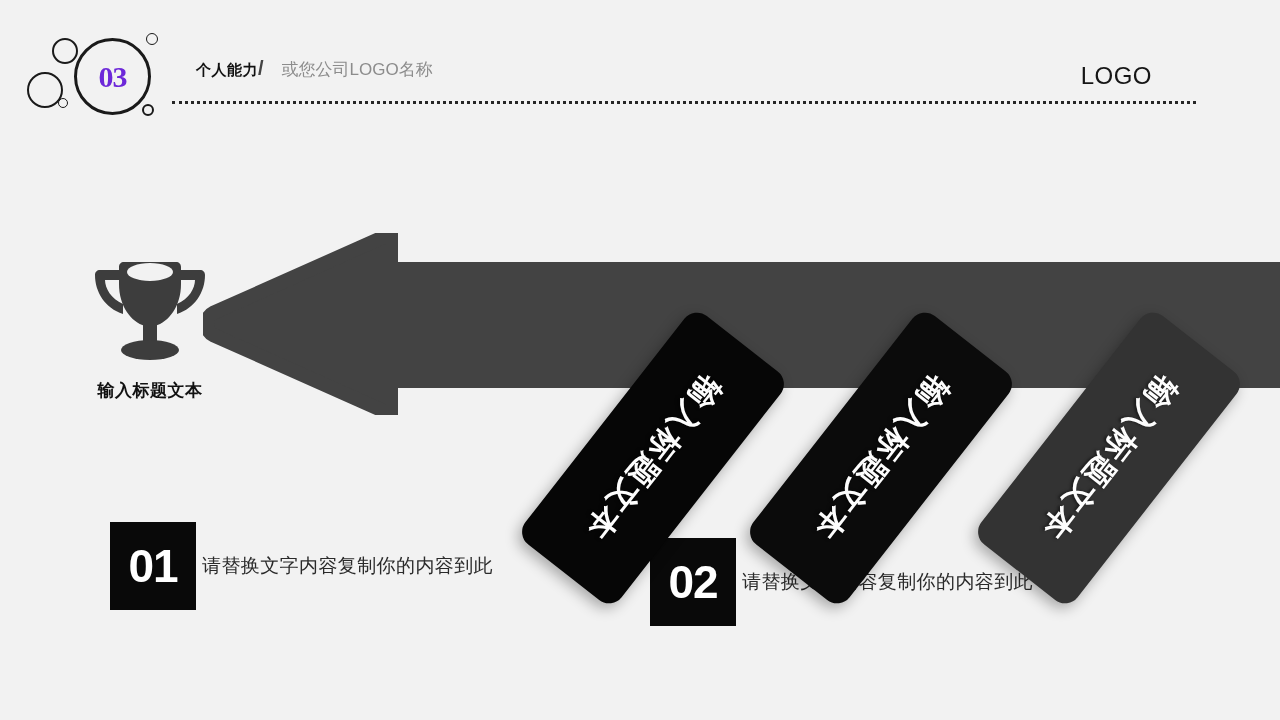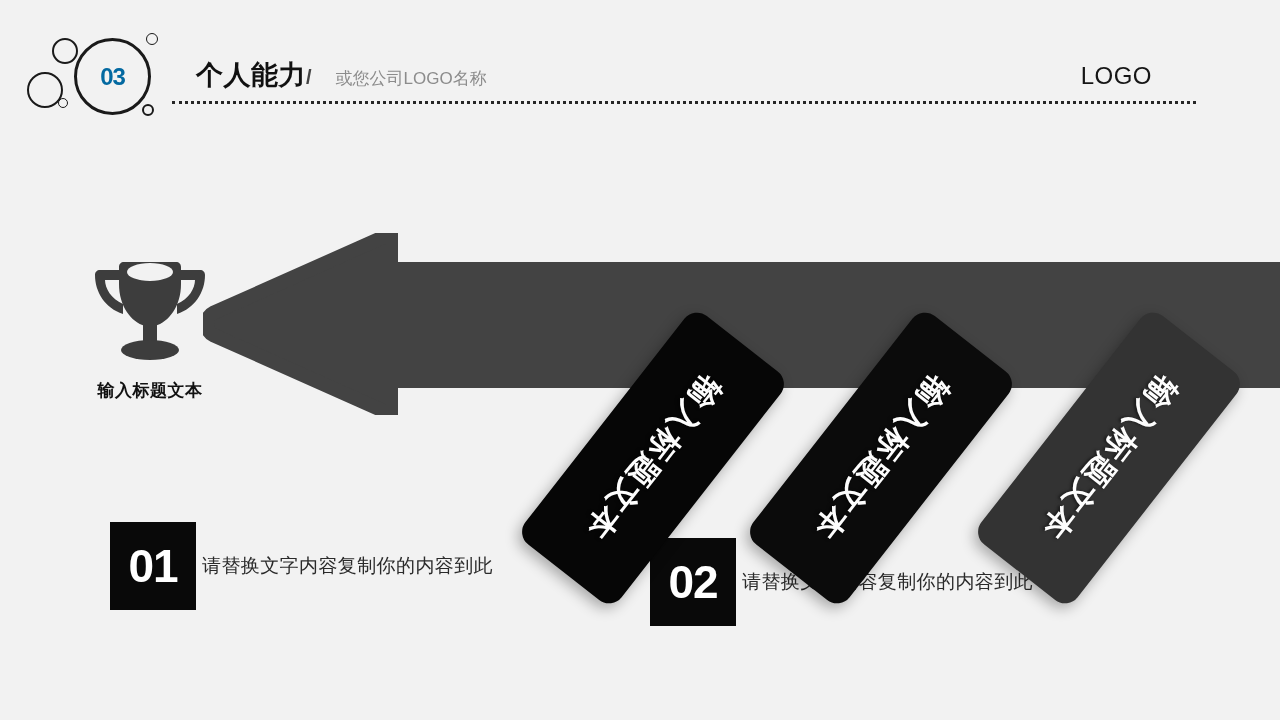--- a/index.html
+++ b/index.html
@@ -53,55 +53,56 @@
   }
   #circle-num {
     position: absolute;
     left: 60px;
     top: 18px;
     width: 77px;
     height: 77px;
     display: flex;
     align-items: center;
     justify-content: center;
-    font-size: 24px;
-    font-weight: bold;
-    color: #0369a1;
+    font-size: 30px;
+    font-weight: bold;
+    color: #6d28d9;
     letter-spacing: -1px;
+    font-family: Liberation Serif, serif;
   }
   #circle-ml { left: 38px; top: 18px; width: 26px; height: 26px; }
   #circle-bl { left: 13px; top: 52px; width: 36px; height: 36px; }
   #circle-tr { left: 132px; top: 13px; width: 12px; height: 12px; border-width: 1.5px; }
   #circle-sm1 { left: 44px; top: 78px; width: 10px; height: 10px; border-width: 1.5px; }
   #circle-br { left: 128px; top: 84px; width: 12px; height: 12px; border-width: 2px; }
 
   #header-title-group {
     position: absolute;
     left: 196px;
     top: 57px;
     display: flex;
     align-items: baseline;
     white-space: nowrap;
   }
   #header-title-main {
-    font-size: 27px;
+    font-size: 15px;
     font-weight: bold;
     color: #111;
     letter-spacing: 0.5px;
   }
   #header-title-slash {
     font-size: 20px;
     font-weight: bold;
     color: #444;
     margin-left: 0px;
   }
   #header-title-sub {
     font-size: 17px;
     color: #8c8c8c;
-    margin-left: 24px;
+    margin-left: 18px;
   }
   #header-logo {
     position: absolute;
     right: 128px;
     top: 62px;
     font-size: 24px;
     color: #161616;
     letter-spacing: 0.5px;
   }
   #header-dotted-line {

